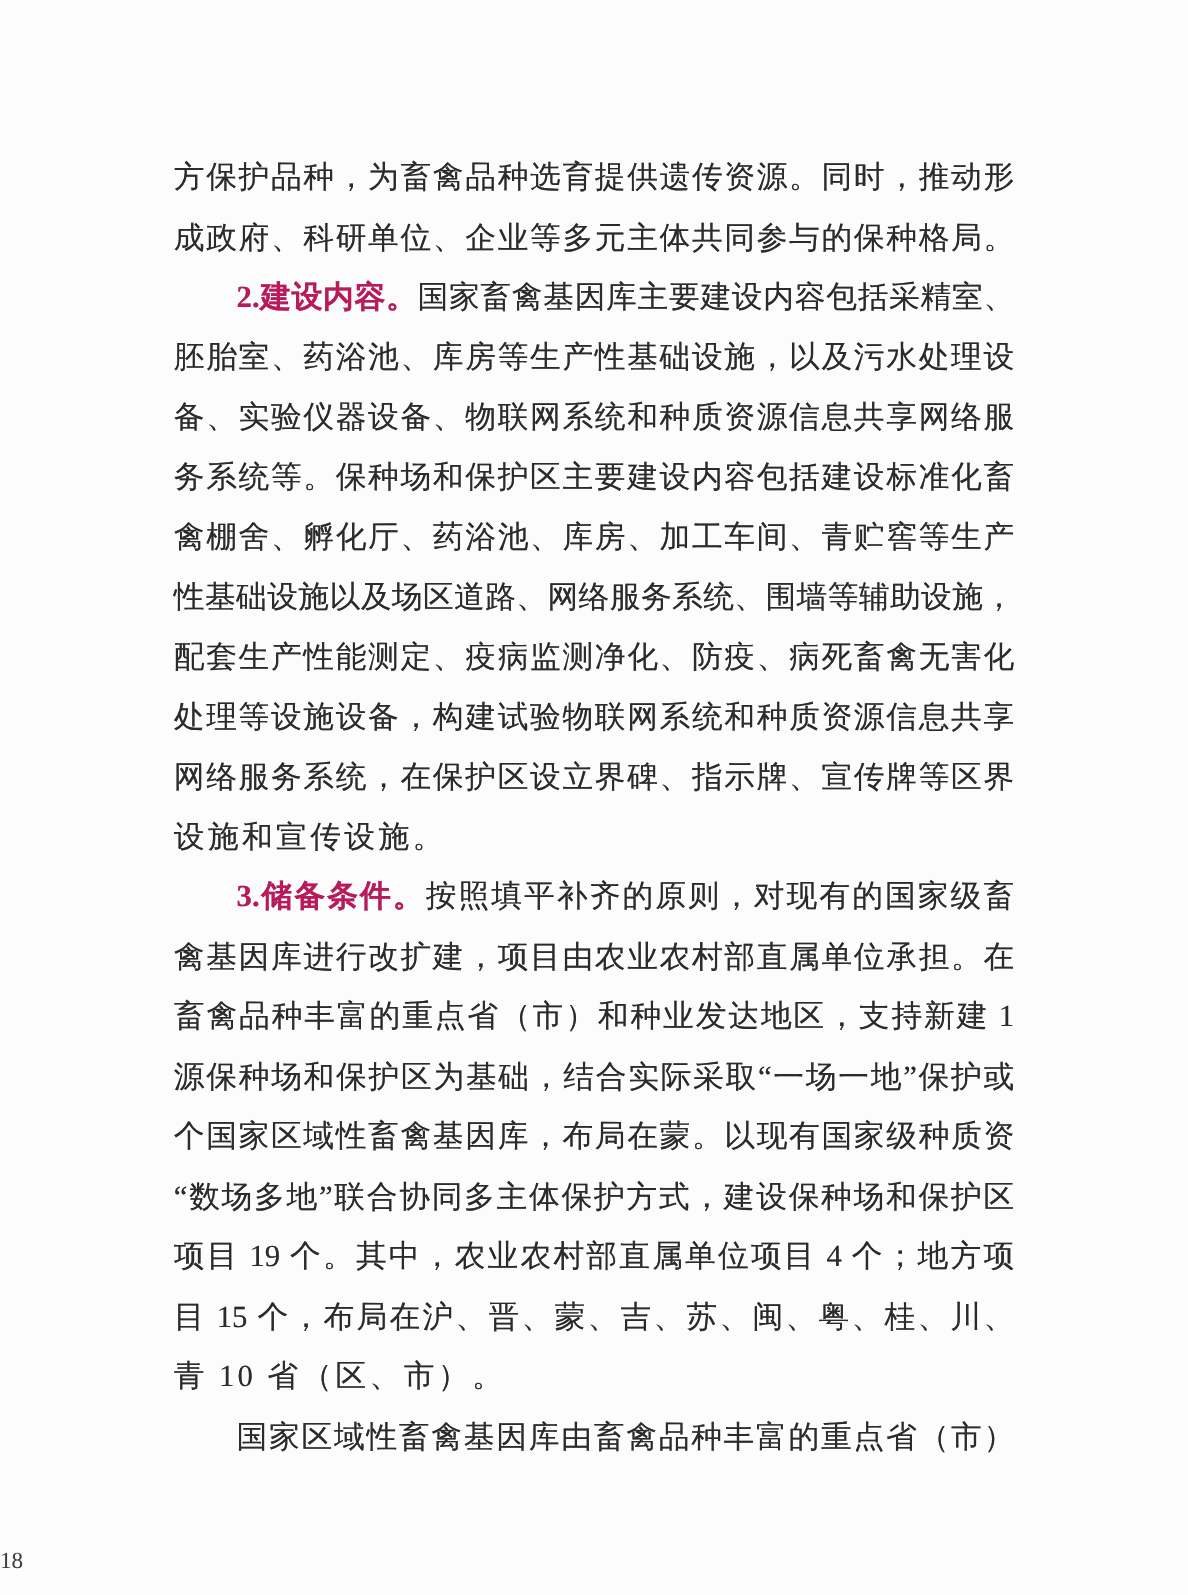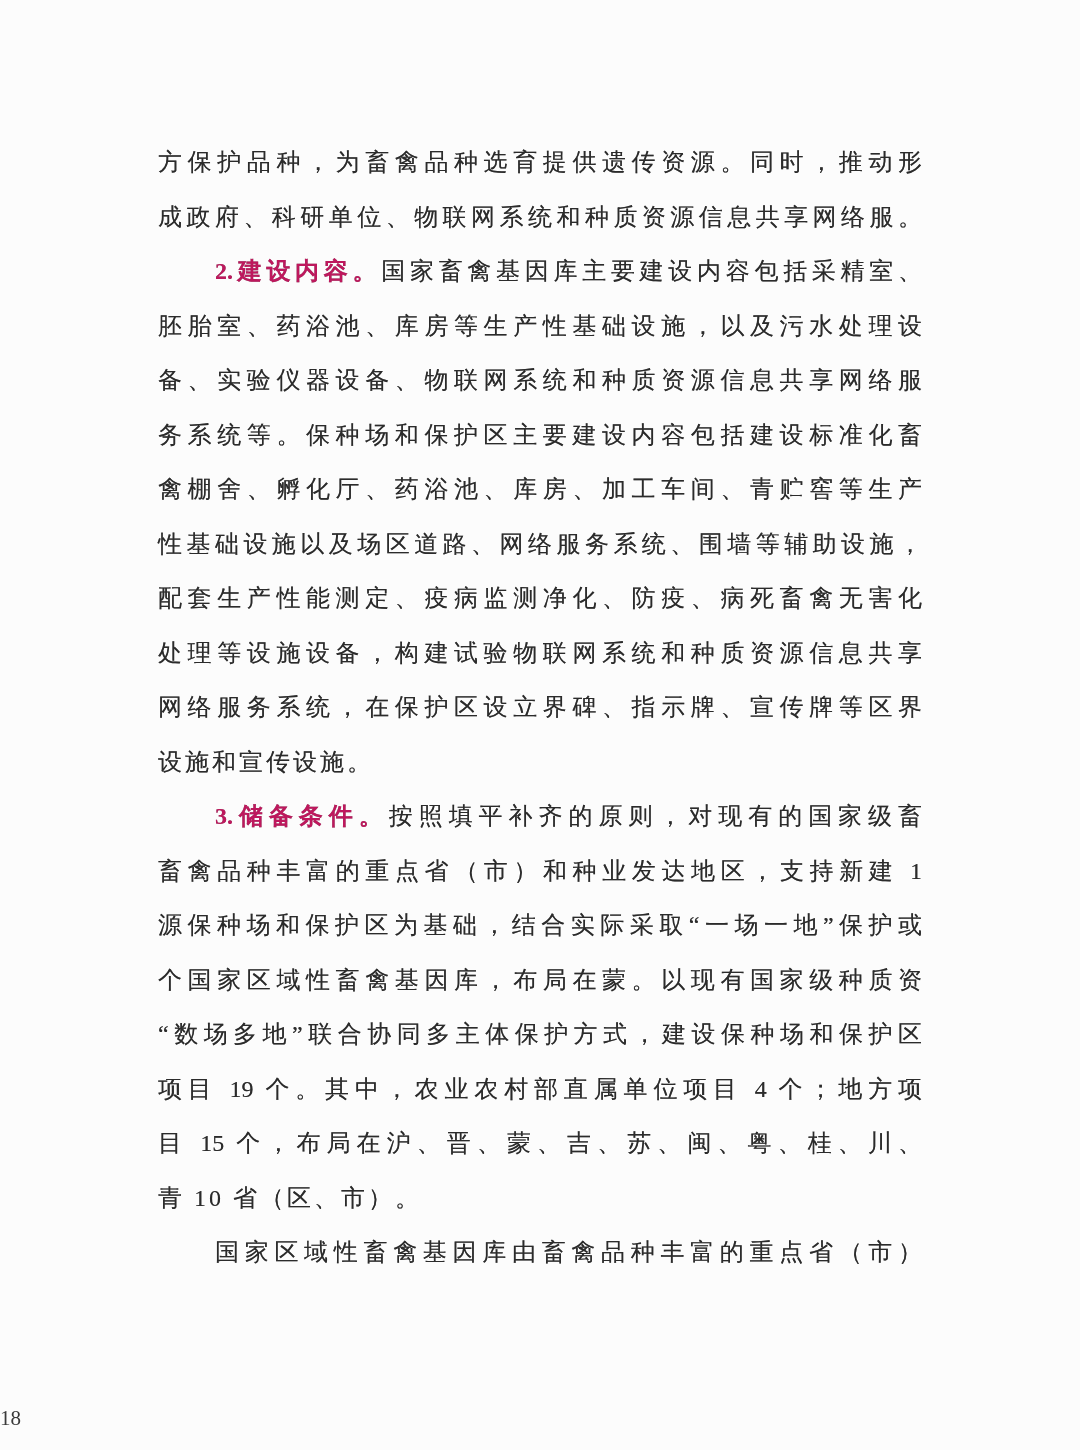--- a/index.html
+++ b/index.html
@@ -18,21 +18,21 @@
   }
   .text-block {
     position: absolute;
     left: 158px;
     top: 135px;
     width: 764px;
   }
   .line {
     height: 54.5px;
     line-height: 54.5px;
-    font-size: 24px;
+    font-size: 28px;
     text-align: justify;
     text-align-last: justify;
     -moz-text-align-last: justify;
     color: #2b2b2b;
     
     text-shadow: 0 0 0.4px rgba(40,40,40,0.55);
   }
   .line.indent {
     padding-left: 57px;
   }
@@ -58,32 +58,33 @@
     color: #3a3a3a;
     font-family: "Liberation Serif", "DejaVu Serif", serif;
   }
 </style>
 </head>
 <body>
 
 <div class="page">
   <main class="text-block" id="lines-container">
       <div class="line"><span>方保护品种，为畜禽品种选育提供遗传资源。同时，推动形</span></div>
-      <div class="line"><span>成政府、科研单位、物联网系统和种质资源信息共享网络服。</span></div>
+      <div class="line"><span>成政府、科研单位、企业等多元主体共同参与的保种格局。</span></div>
       <div class="line indent"><span class="lead">2.建设内容。</span><span>国家畜禽基因库主要建设内容包括采精室、</span></div>
       <div class="line"><span>胚胎室、药浴池、库房等生产性基础设施，以及污水处理设</span></div>
       <div class="line"><span>备、实验仪器设备、物联网系统和种质资源信息共享网络服</span></div>
       <div class="line"><span>务系统等。保种场和保护区主要建设内容包括建设标准化畜</span></div>
       <div class="line"><span>禽棚舍、孵化厅、药浴池、库房、加工车间、青贮窖等生产</span></div>
       <div class="line"><span>性基础设施以及场区道路、网络服务系统、围墙等辅助设施，</span></div>
       <div class="line"><span>配套生产性能测定、疫病监测净化、防疫、病死畜禽无害化</span></div>
       <div class="line"><span>处理等设施设备，构建试验物联网系统和种质资源信息共享</span></div>
       <div class="line"><span>网络服务系统，在保护区设立界碑、指示牌、宣传牌等区界</span></div>
       <div class="line nofill"><span>设施和宣传设施。</span></div>
       <div class="line indent"><span class="lead">3.储备条件。</span><span>按照填平补齐的原则，对现有的国家级畜</span></div>
+      <div class="line"><span>禽基因库进行改扩建，项目由农业农村部直属单位承担。在</span></div>
       <div class="line"><span>畜禽品种丰富的重点省（市）和种业发达地区，支持新建 1</span></div>
       <div class="line"><span>源保种场和保护区为基础，结合实际采取“一场一地”保护或</span></div>
       <div class="line"><span>个国家区域性畜禽基因库，布局在蒙。以现有国家级种质资</span></div>
       <div class="line"><span>“数场多地”联合协同多主体保护方式，建设保种场和保护区</span></div>
       <div class="line"><span>项目 19 个。其中，农业农村部直属单位项目 4 个；地方项</span></div>
       <div class="line"><span>目 15 个，布局在沪、晋、蒙、吉、苏、闽、粤、桂、川、</span></div>
       <div class="line nofill"><span>青 10 省（区、市）。</span></div>
       <div class="line indent"><span>国家区域性畜禽基因库由畜禽品种丰富的重点省（市）</span></div>
     </main>
   <footer class="page-footer">

